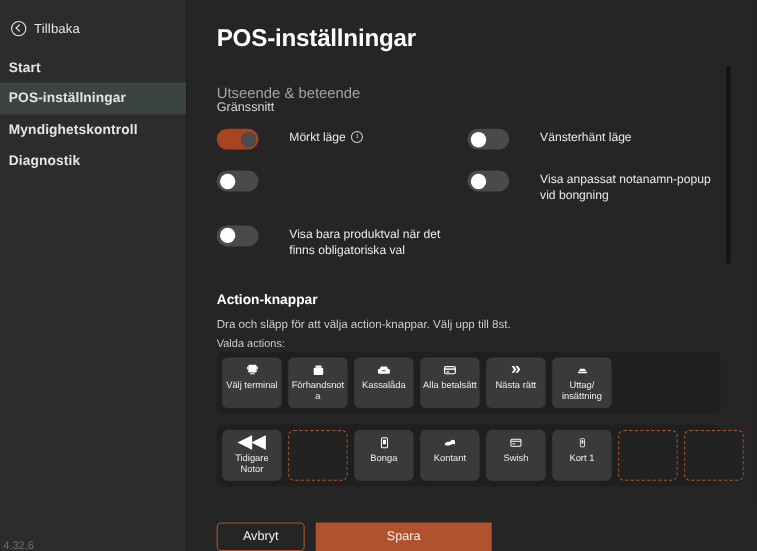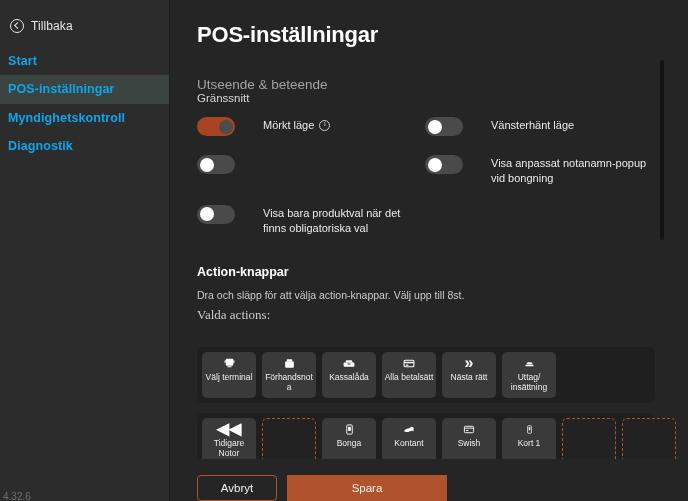--- a/index.html
+++ b/index.html
@@ -37,21 +37,21 @@
     width: 4.2px; height: 4.2px;
     border-left: 1.3px solid #e8e6e3;
     border-bottom: 1.3px solid #e8e6e3;
     transform: rotate(45deg);
   }
   .back-label { font-size: 12px; color: #e8e6e3; letter-spacing: .1px; }
 
   .nav { margin-top: 9px; display: flex; flex-direction: column; }
   .nav-item {
     font-size: 12.5px; font-weight: bold;
-    color: #0ea5e9;
+    color: #e5e5e5;
     padding: 7px 0 7px 8px;
     letter-spacing: .1px;
     cursor: pointer;
     line-height: 1.15;
   }
   .nav-item.active { background: #3b4440; }
 
   .version {
     position: absolute; left: 3px; bottom: -2px;
     font-size: 10px; color: #6e6e6e;
@@ -122,21 +122,21 @@
   .info-icon::after {
     content: "i"; position: absolute;
     left: 0; right: 0; top: -2.2px;
     text-align: center; font-size: 8px;
     color: #cfccc9; font-family: "Liberation Serif", serif;
   }
 
   
   .actions-heading { font-size: 12.5px; font-weight: bold; margin-top: 30px; color:#fff; }
   .actions-desc { font-size: 10.5px; color: #cecbc8; margin-top: 10px; }
-  .actions-sub { font-size: 13px; color: #cecbc8; margin-top: 6px; margin-bottom: 24px; font-family: Liberation Serif, serif; }
+  .actions-sub { font-size: 10px; color: #cecbc8; margin-top: 6px; margin-bottom: 2px; }
 
   .action-tray {
     background: #1f1f1f;
     border-radius: 6px;
     padding: 5px;
     display: flex; gap: 6px;
     margin-bottom: 10px;
   }
   .action-tray.row2 { padding: 5px; }
 

